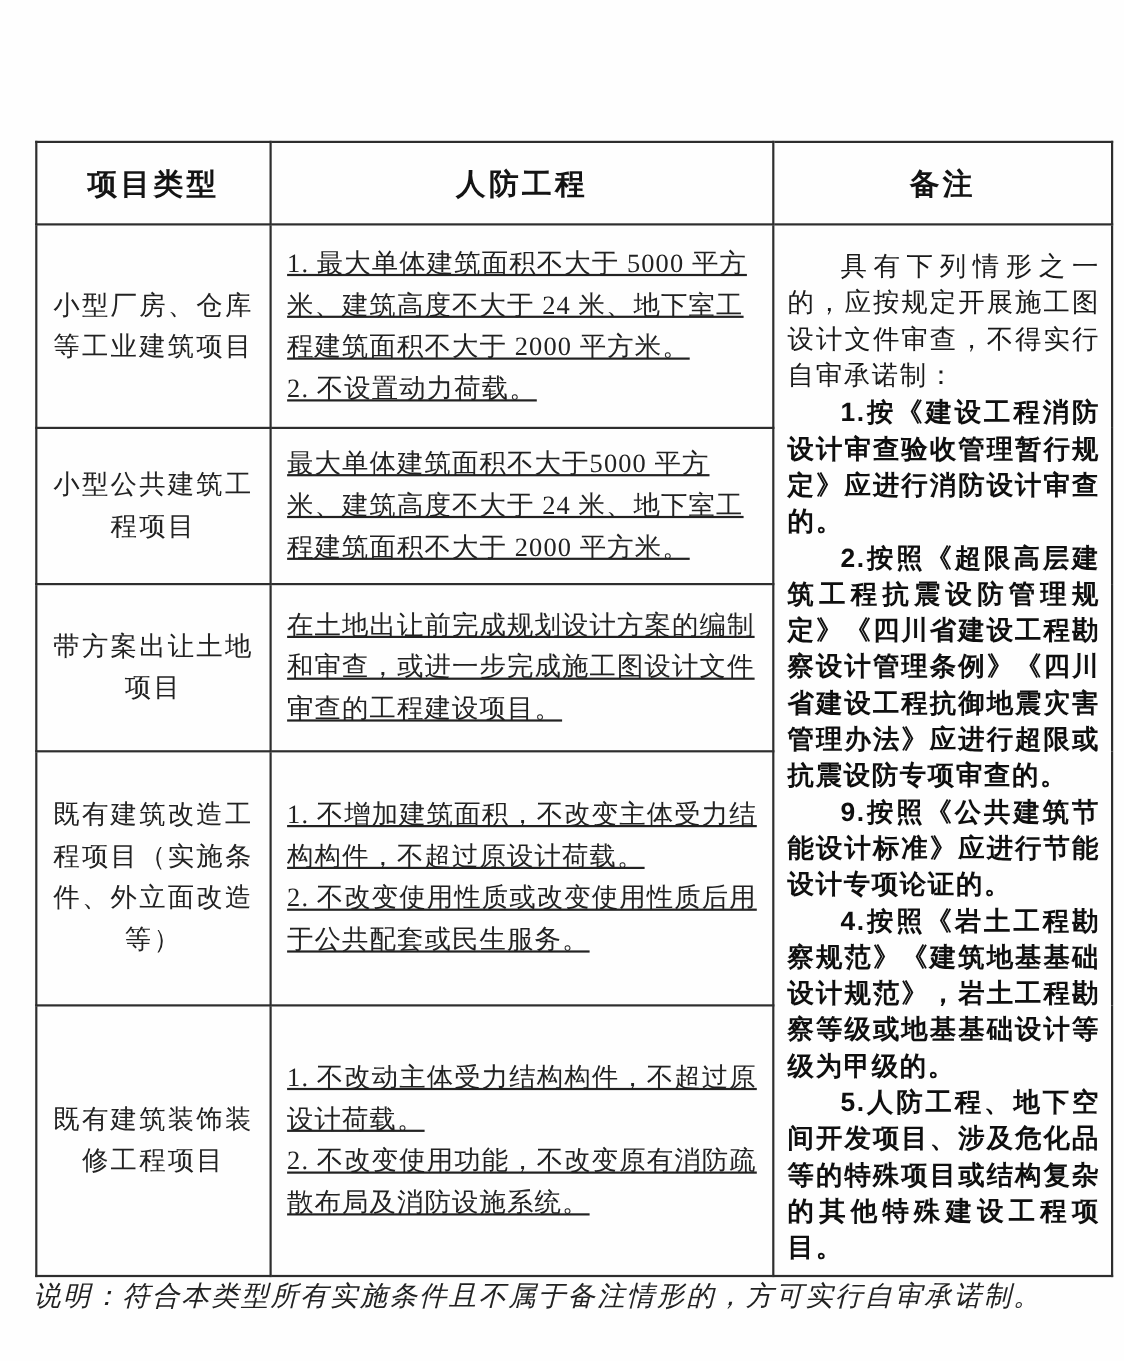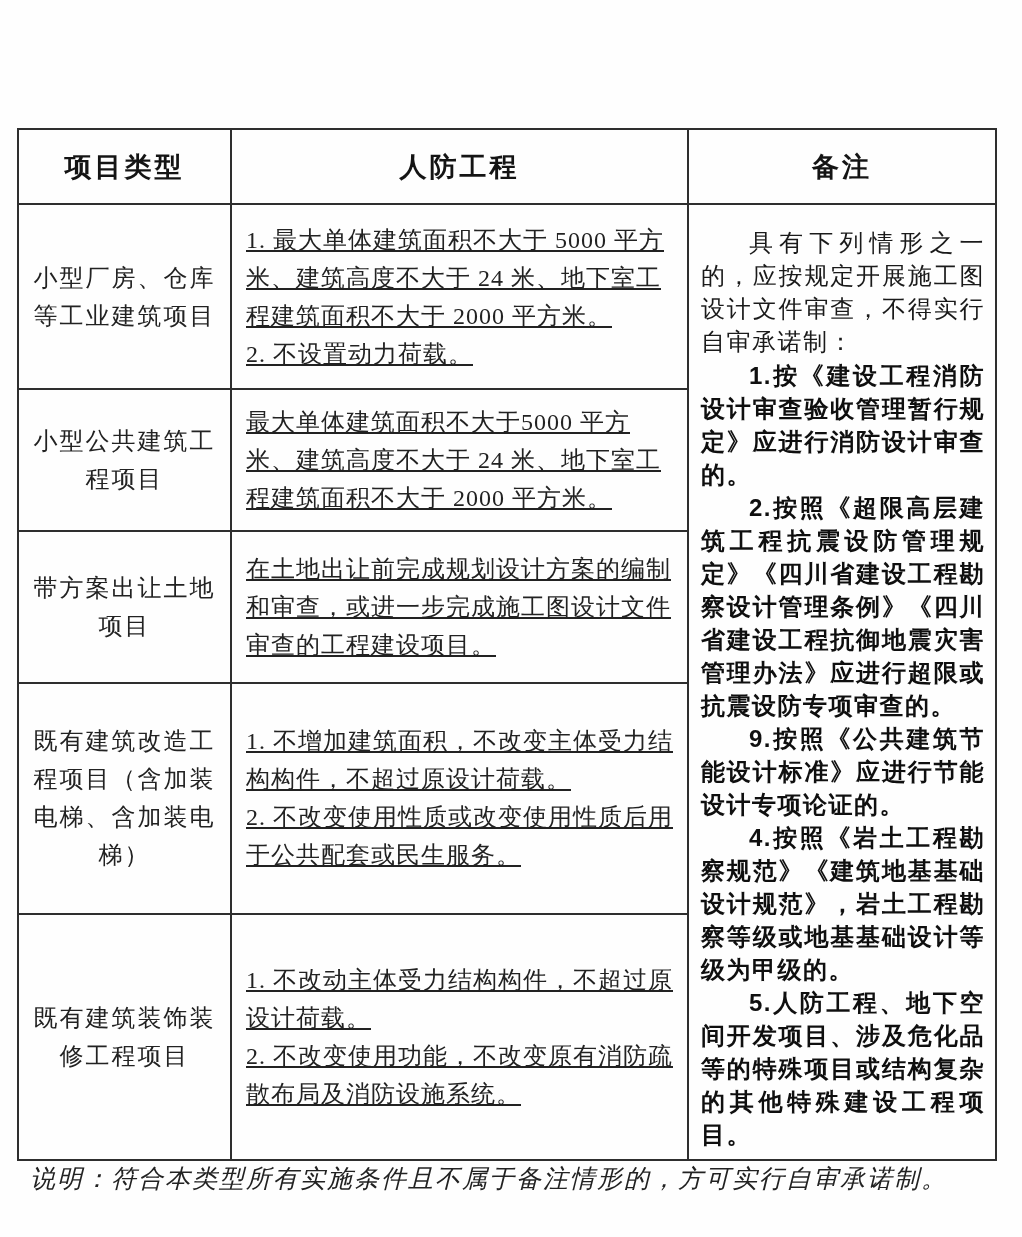--- a/index.html
+++ b/index.html
@@ -22,21 +22,21 @@
     text-align: center;
     font-family: "Liberation Sans", sans-serif;
     font-weight: 700;
     font-size: 45px;
     line-height: 58px;
     letter-spacing: 3px;
     color: #0d0d0d;
   }
   table.main-table {
     position: absolute;
-    left: 17px;
+    left: 32px;
     top: 128px;
     width: 978px;
     border-collapse: collapse;
     table-layout: fixed;
   }
   .main-table col.c-type    { width: 213px; }
   .main-table col.c-cond    { width: 457px; }
   .main-table col.c-remarks { width: 308px; }
   .main-table th, .main-table td {
     border: 2px solid #2e2e2e;
@@ -148,21 +148,21 @@
         </td>
       </tr>
       <tr class="r2">
         <td class="type-cell">带方案出让土地项目</td>
         <td class="cond-cell">
           <p>在土地出让前完成规划设计方案的编制和审查，或进一步完成施工图设计文件审查的工程建设项目。</p>
 
         </td>
       </tr>
       <tr class="r3">
-        <td class="type-cell">既有建筑改造工程项目（含加装电梯、含加装电梯）</td>
+        <td class="type-cell">既有建筑改造工程项目（实施条件、外立面改造等）</td>
         <td class="cond-cell">
           <p>1. 不增加建筑面积，不改变主体受力结构构件，不超过原设计荷载。</p>
           <p>2. 不改变使用性质或改变使用性质后用于公共配套或民生服务。</p>
         </td>
       </tr>
       <tr class="r4">
         <td class="type-cell">既有建筑装饰装修工程项目</td>
         <td class="cond-cell">
           <p>1. 不改动主体受力结构构件，不超过原设计荷载。</p>
           <p>2. 不改变使用功能，不改变原有消防疏散布局及消防设施系统。</p>

